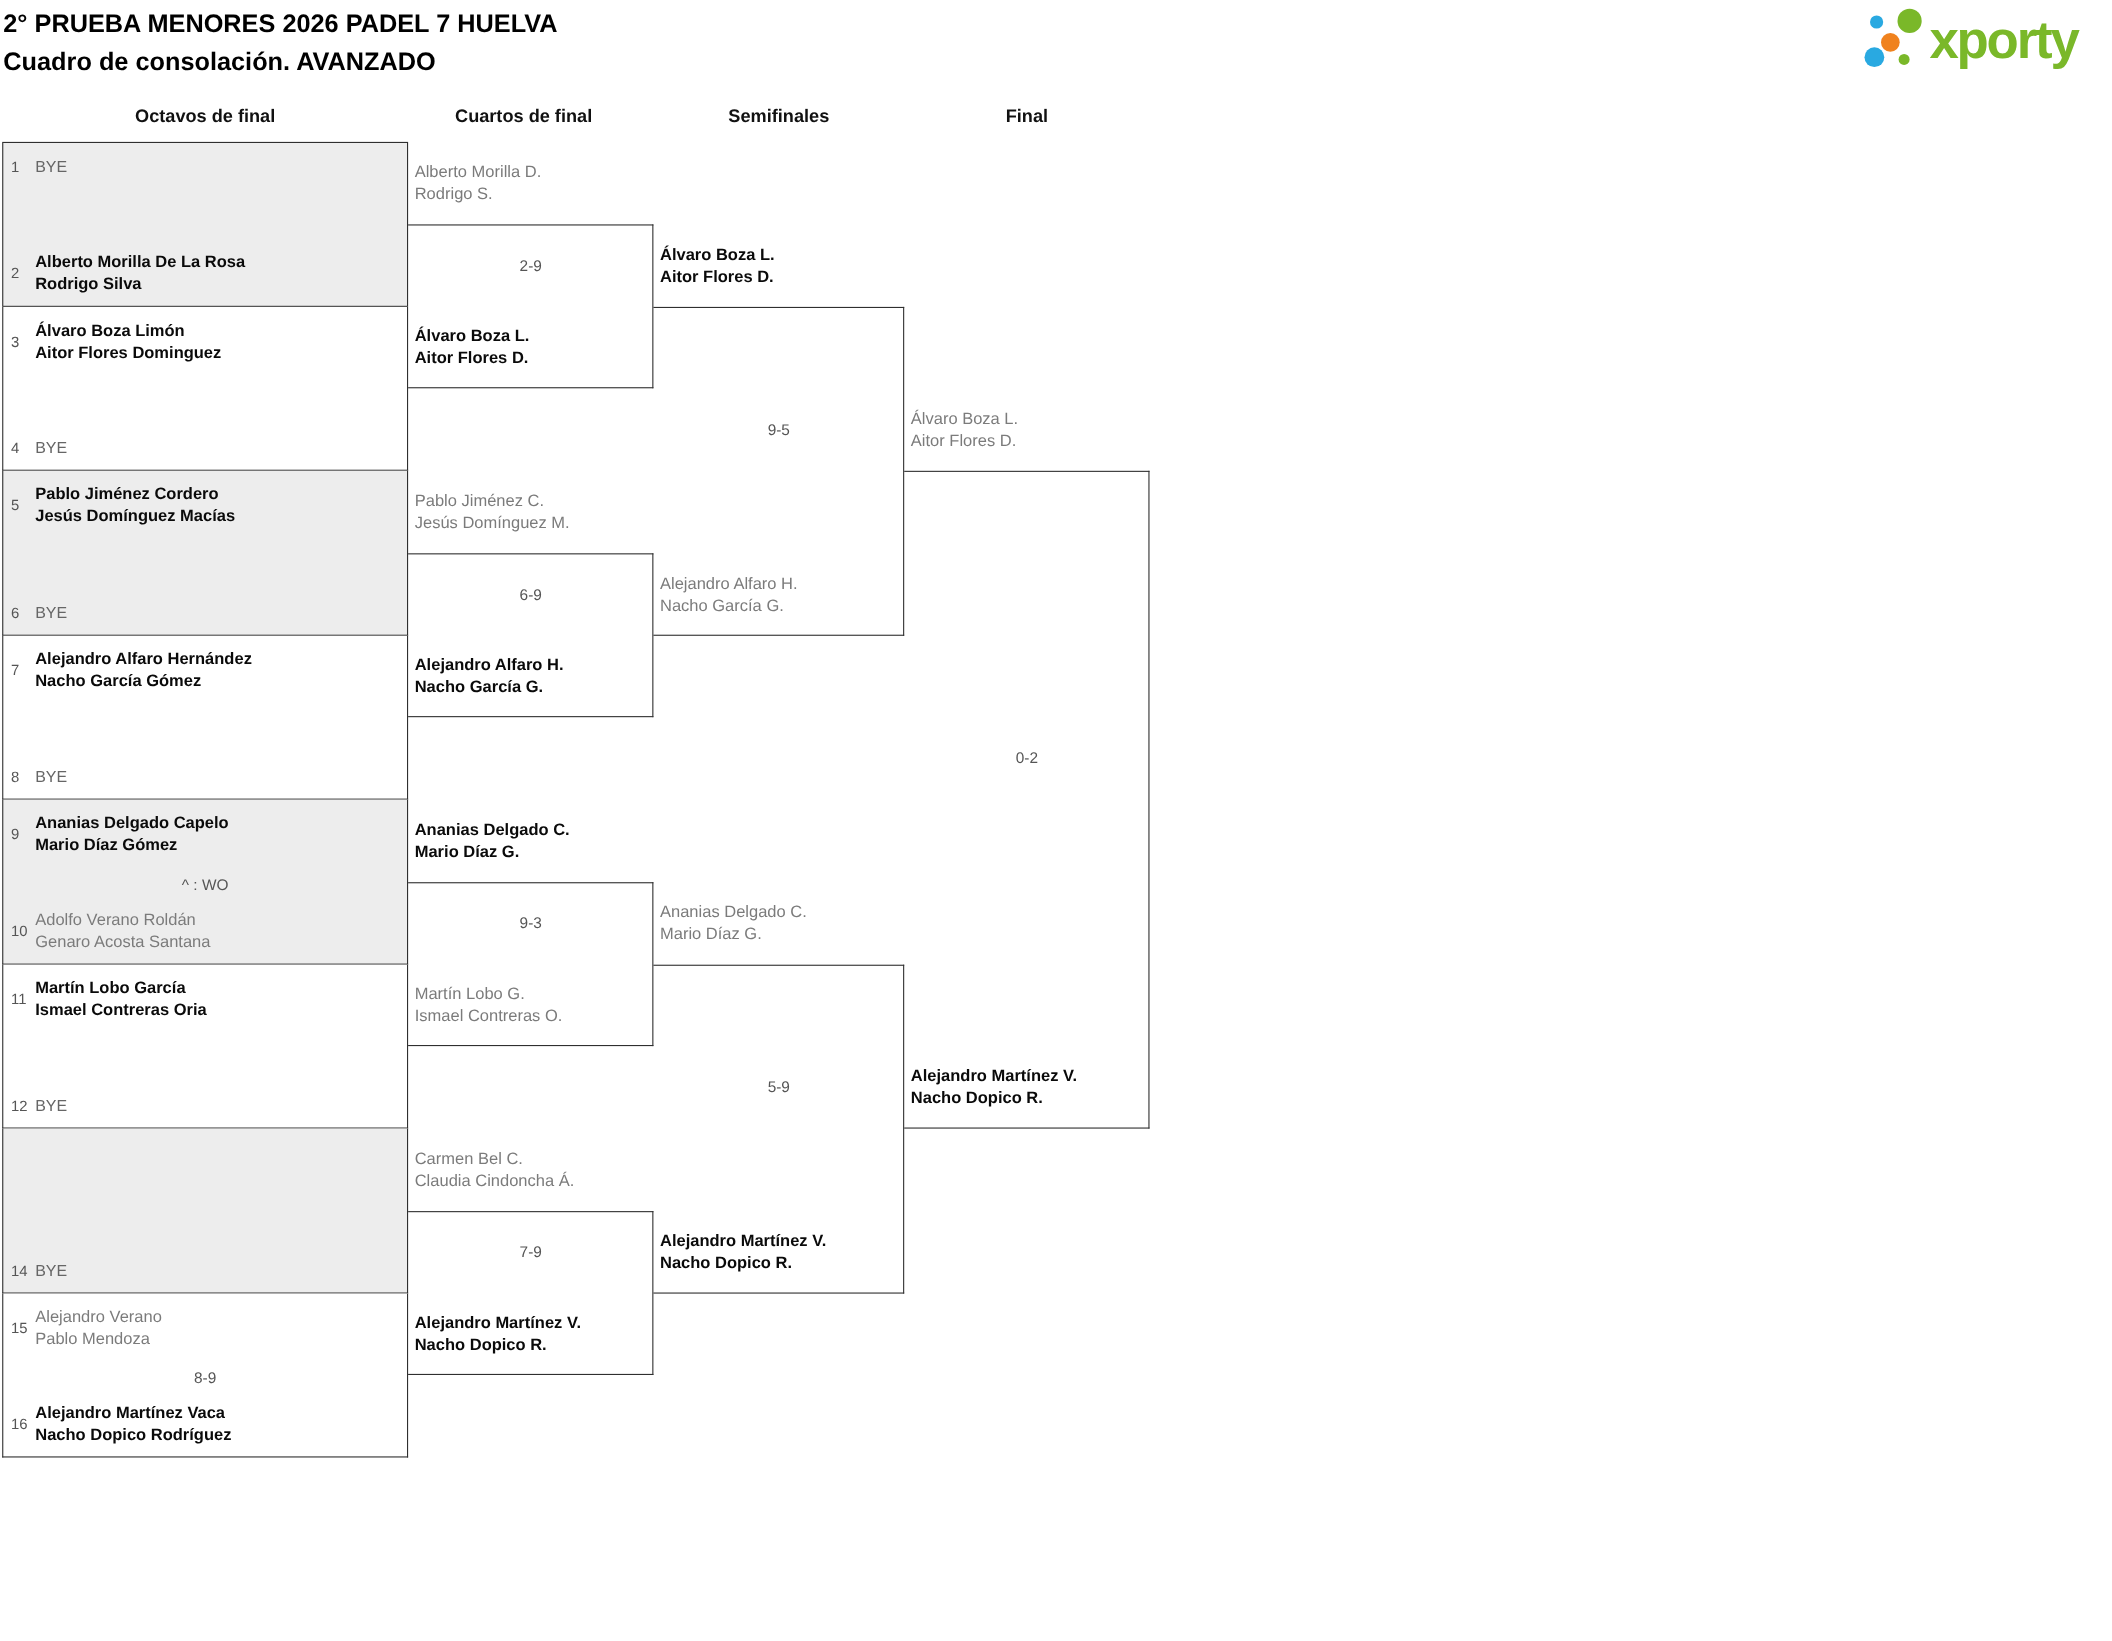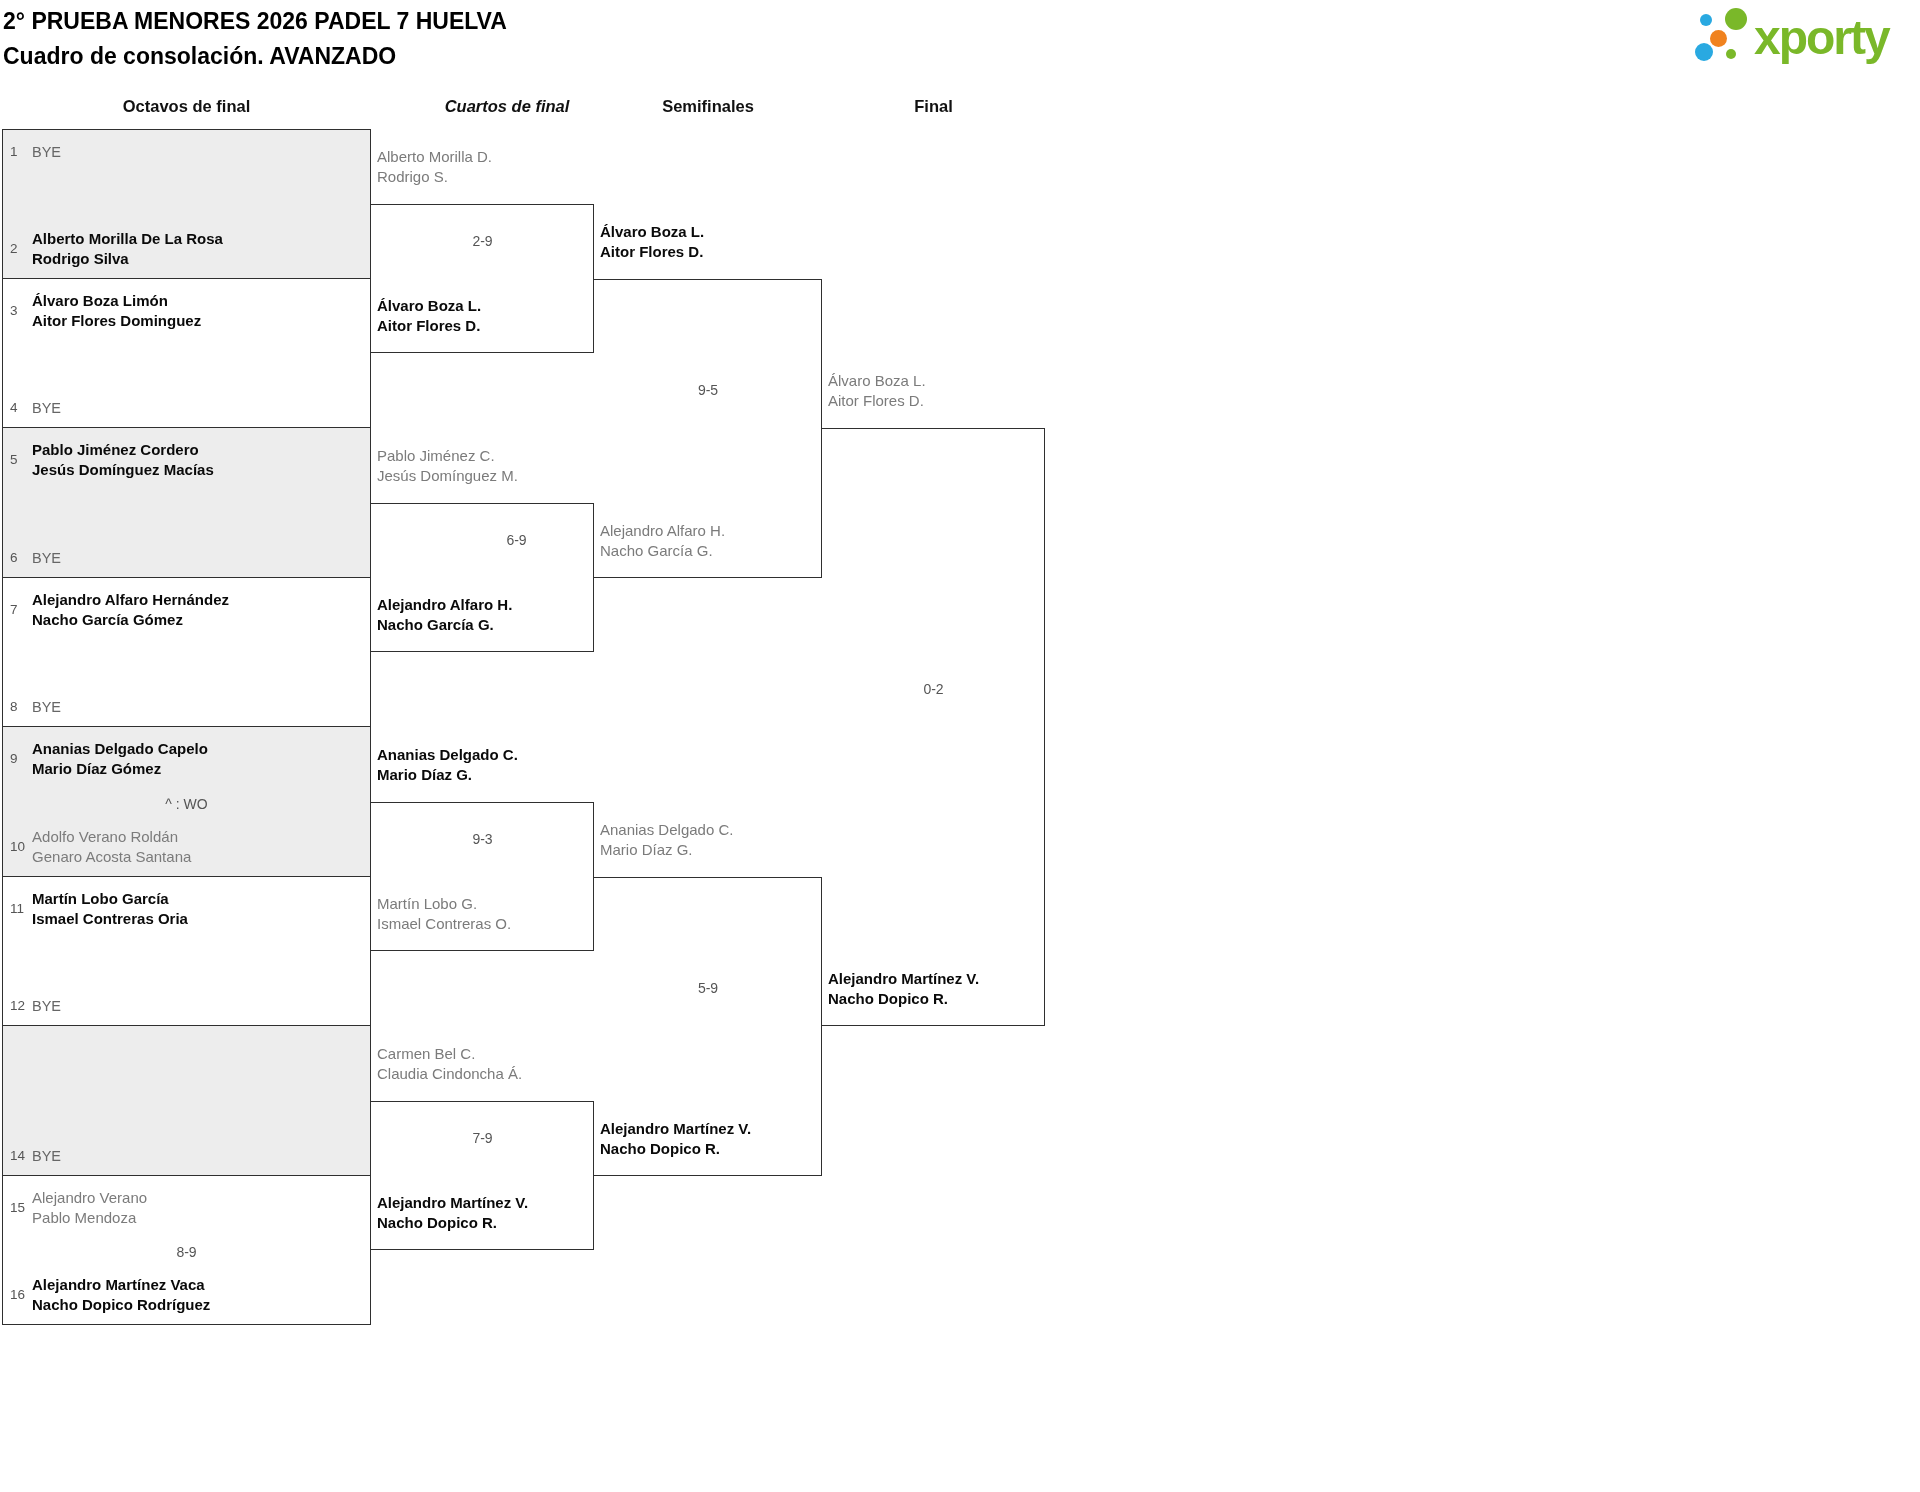--- a/index.html
+++ b/index.html
@@ -55,21 +55,21 @@
     <span class="dot" style="left: 10px; top: 14px; width: 12px; height: 12px; background: rgb(41, 169, 225);"></span>
     <span class="dot" style="left: 35px; top: 8px; width: 22px; height: 22px; background: rgb(122, 184, 41);"></span>
     <span class="dot" style="left: 20px; top: 30px; width: 17px; height: 17px; background: rgb(240, 130, 30);"></span>
     <span class="dot" style="left: 5px; top: 43px; width: 18px; height: 18px; background: rgb(41, 169, 225);"></span>
     <span class="dot" style="left: 36px; top: 49px; width: 10px; height: 10px; background: rgb(122, 184, 41);"></span>
     <span class="logo-text" style="color: rgb(122, 184, 41);">xporty</span>
   </div>
 
   <div id="bracket">
       <div class="round-header" style="left:186.5px;">Octavos de final</div>
-      <div class="round-header" style="left:507px;font-style:italic;">Cuartos de final</div>
+      <div class="round-header" style="left:476px;">Cuartos de final</div>
       <div class="round-header" style="left:708px;">Semifinales</div>
       <div class="round-header" style="left:933.5px;">Final</div>
       <div class="box first alt" style="left:2px;top:129px;width:369px;height:149.5px;">
         <div class="slot top bye">
           <span class="num">1</span>
           <div class="names">
             <div>BYE</div>
           </div>
         </div>
         <div class="slot bottom winner">
@@ -194,21 +194,21 @@
       <div class="score" style="left:371px;width:223px;top:230.5px;">2-9</div>
       <div class="conn" style="left:371px;width:223px;top:502.75px;height:149.5px;"></div>
       <div class="plabel l" style="left:377px;top:445.75px;">
         <div>Pablo Jiménez C.</div>
         <div>Jesús Domínguez M.</div>
       </div>
       <div class="plabel w" style="left:377px;top:595.25px;">
         <div>Alejandro Alfaro H.</div>
         <div>Nacho García G.</div>
       </div>
-      <div class="score" style="left:388px;width:257px;top:529.5px;">6-9</div>
+      <div class="score" style="left:354px;width:257px;top:529.5px;">6-9</div>
       <div class="conn" style="left:371px;width:223px;top:801.75px;height:149.5px;"></div>
       <div class="plabel w" style="left:377px;top:744.75px;">
         <div>Ananias Delgado C.</div>
         <div>Mario Díaz G.</div>
       </div>
       <div class="plabel l" style="left:377px;top:894.25px;">
         <div>Martín Lobo G.</div>
         <div>Ismael Contreras O.</div>
       </div>
       <div class="score" style="left:371px;width:223px;top:828.5px;">9-3</div>

